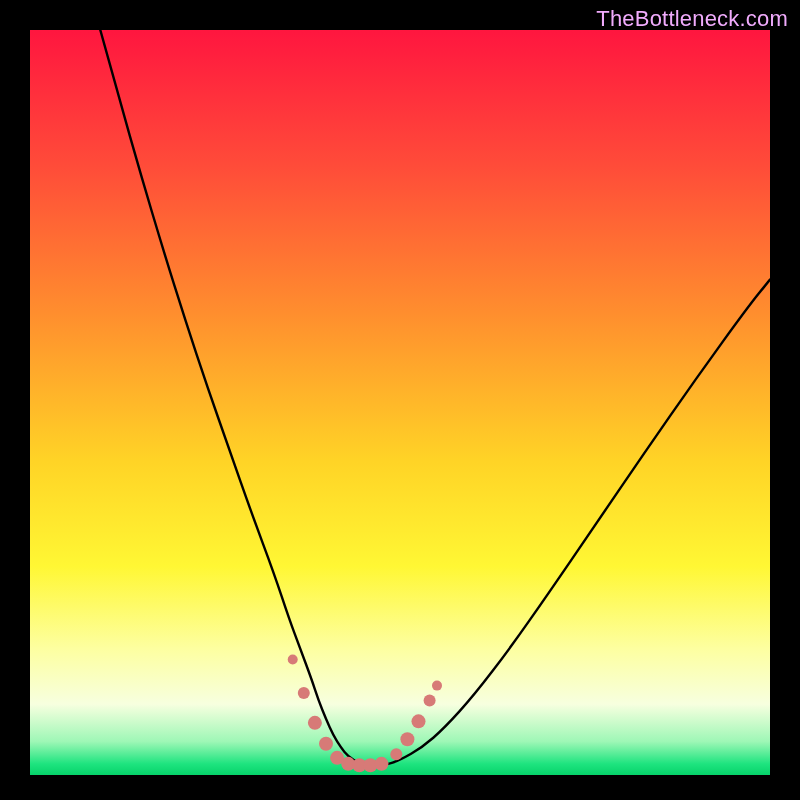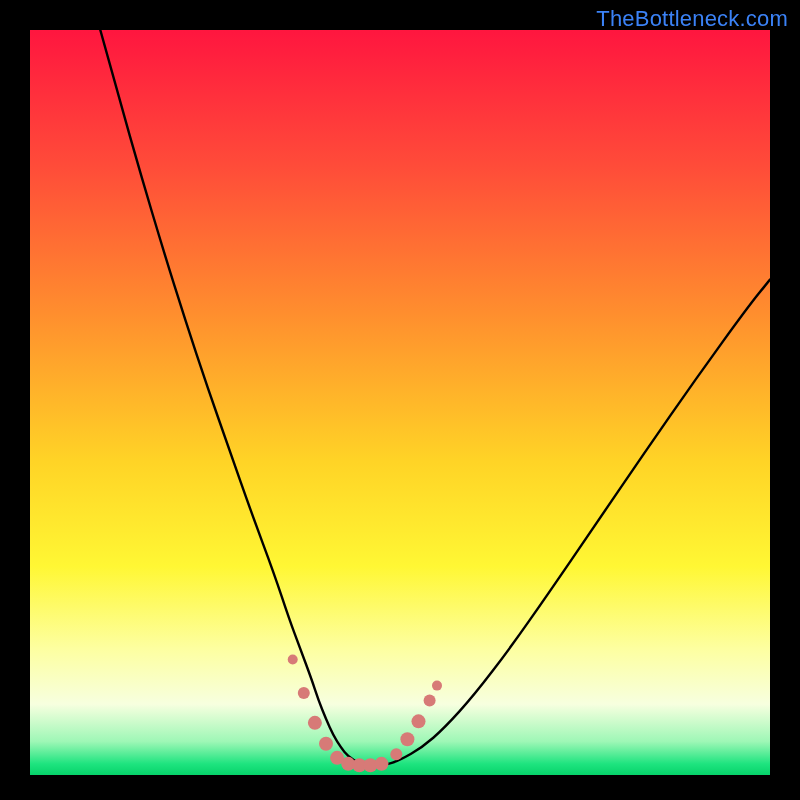--- a/index.html
+++ b/index.html
@@ -9,21 +9,21 @@
     width: 800px;
     height: 800px;
     background: #000;
   }
   .watermark {
     position: absolute;
     top: 6px;
     right: 12px;
     font-family: Arial, Helvetica, sans-serif;
     font-size: 22px;
-    color: #3b82f6;
+    color: #f0abfc;
     letter-spacing: 0.2px;
     z-index: 10;
     user-select: none;
   }
   .plot {
     position: absolute;
     left: 30px;
     top: 30px;
     width: 740px;
     height: 745px;

